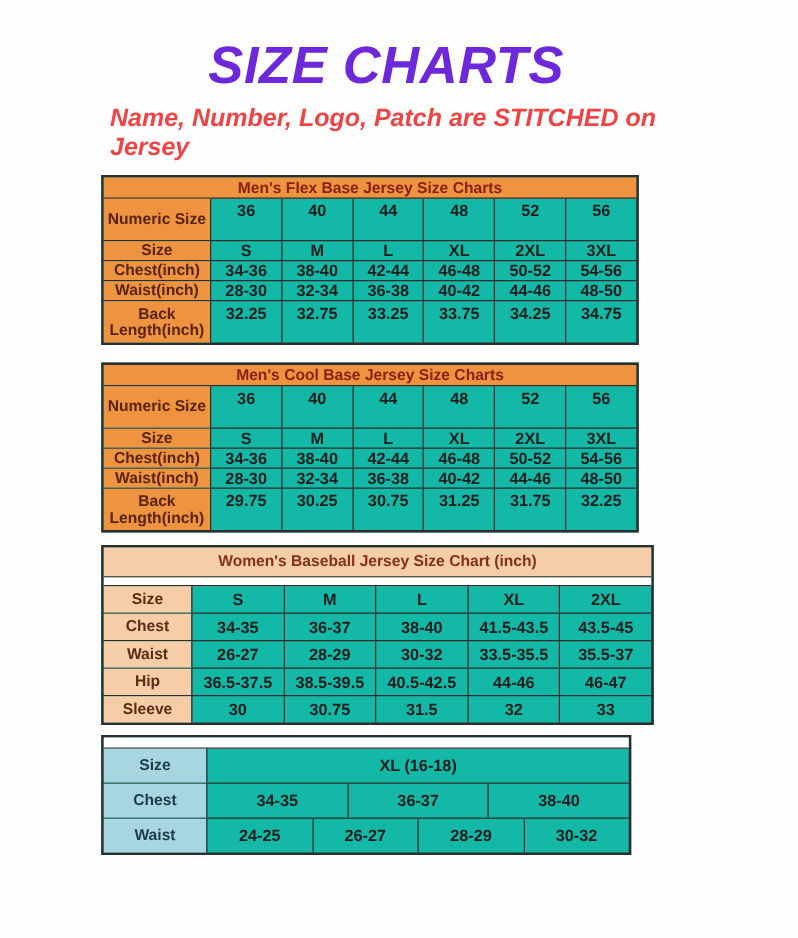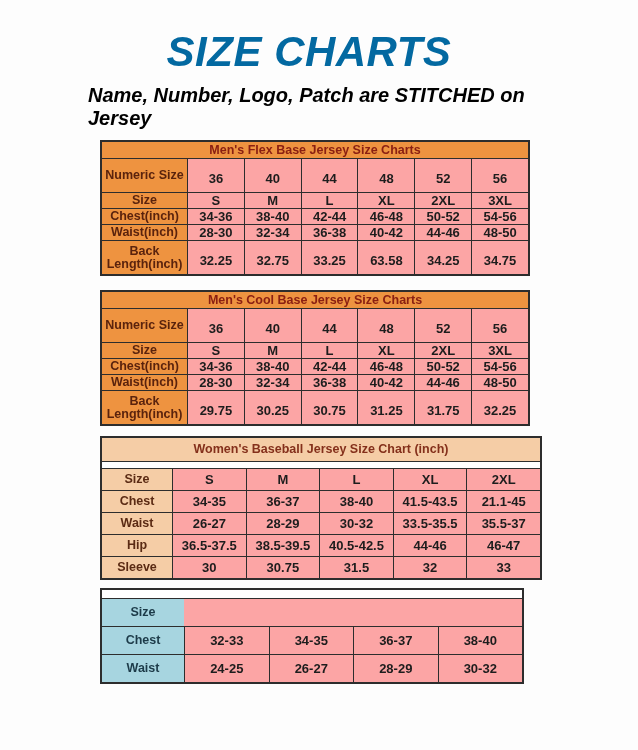--- a/index.html
+++ b/index.html
@@ -19,40 +19,40 @@
     position: absolute;
     top: 28px;
     left: 88px;
     width: 442px;
     margin: 0;
     text-align: center;
     font-size: 42px;
     font-weight: bold;
     font-style: italic;
     letter-spacing: 0.5px;
-    color: #0369a1;
+    color: #6d28d9;
   }
   .page-subtitle {
     position: absolute;
     top: 84px;
     left: 88px;
     width: 470px;
     margin: 0;
     font-size: 20px;
     line-height: 23px;
     font-weight: bold;
     font-style: italic;
-    color: #000000;
+    color: #ef4444;
   }
   
   .size-table {
     position: absolute;
-    left: 100px;
+    left: 81px;
     border: 2px solid #2d2d2d;
-    background: #fca5a5;
+    background: #14b8a6;
     box-sizing: content-box;
   }
   .tbl-0 { top: 140px; width: 426px; --lw: 85px; }
   .tbl-1 { top: 290px; width: 426px; --lw: 85px; }
   .tbl-2 { top: 436px; width: 438px; --lw: 70px; }
   .tbl-3 { top: 588px; width: 420px; --lw: 82px; }
 
   .band {
     text-align: center;
     font-weight: bold;
@@ -94,21 +94,21 @@
   .theme-blue   .cell.label { background: #a7d5e0; color: #1d3b49; }
 
   .cell.value {
     flex: 1;
     border-left: 1px solid #2d2d2d;
     color: #1d1d1d;
     font-size: 13px;
   }
   .theme-orange .row.tall .cell.value {
     align-items: flex-start;
-    padding-top: 12px;
+    padding-top: 2px;
     box-sizing: border-box;
   }
 </style>
 </head>
 <body>
 
 <div class="page">
   <h1 class="page-title">SIZE CHARTS</h1>
   <p class="page-subtitle">Name, Number, Logo, Patch are STITCHED on Jersey</p>
   <div id="tables-host">
@@ -148,21 +148,21 @@
           <div class="cell value">36-38</div>
           <div class="cell value">40-42</div>
           <div class="cell value">44-46</div>
           <div class="cell value">48-50</div>
         </div>
         <div class="row tall">
           <div class="cell label">Back Length(inch)</div>
           <div class="cell value">32.25</div>
           <div class="cell value">32.75</div>
           <div class="cell value">33.25</div>
-          <div class="cell value">63.58</div>
+          <div class="cell value">33.75</div>
           <div class="cell value">34.25</div>
           <div class="cell value">34.75</div>
         </div>
       </div>
       <div class="size-table theme-orange tbl-1">
         <div class="band">Men's Cool Base Jersey Size Charts</div>
         <div class="row tall">
           <div class="cell label">Numeric Size</div>
           <div class="cell value">36</div>
           <div class="cell value">40</div>
@@ -218,21 +218,21 @@
           <div class="cell value">L</div>
           <div class="cell value">XL</div>
           <div class="cell value">2XL</div>
         </div>
         <div class="row">
           <div class="cell label">Chest</div>
           <div class="cell value">34-35</div>
           <div class="cell value">36-37</div>
           <div class="cell value">38-40</div>
           <div class="cell value">41.5-43.5</div>
-          <div class="cell value">21.1-45</div>
+          <div class="cell value">43.5-45</div>
         </div>
         <div class="row">
           <div class="cell label">Waist</div>
           <div class="cell value">26-27</div>
           <div class="cell value">28-29</div>
           <div class="cell value">30-32</div>
           <div class="cell value">33.5-35.5</div>
           <div class="cell value">35.5-37</div>
         </div>
         <div class="row">
@@ -249,24 +249,24 @@
           <div class="cell value">30.75</div>
           <div class="cell value">31.5</div>
           <div class="cell value">32</div>
           <div class="cell value">33</div>
         </div>
       </div>
       <div class="size-table theme-blue tbl-3">
         <div class="spacer"></div>
         <div class="row">
           <div class="cell label">Size</div>
+          <div class="cell value">XL (16-18)</div>
         </div>
         <div class="row">
           <div class="cell label">Chest</div>
-          <div class="cell value">32-33</div>
           <div class="cell value">34-35</div>
           <div class="cell value">36-37</div>
           <div class="cell value">38-40</div>
         </div>
         <div class="row">
           <div class="cell label">Waist</div>
           <div class="cell value">24-25</div>
           <div class="cell value">26-27</div>
           <div class="cell value">28-29</div>
           <div class="cell value">30-32</div>

